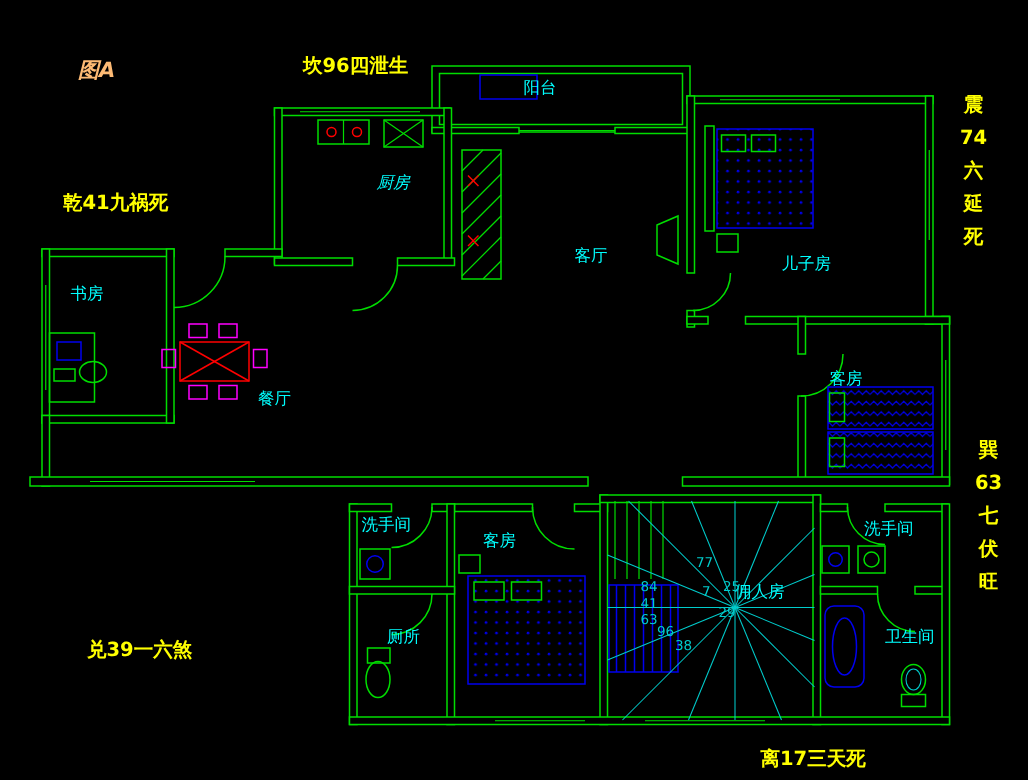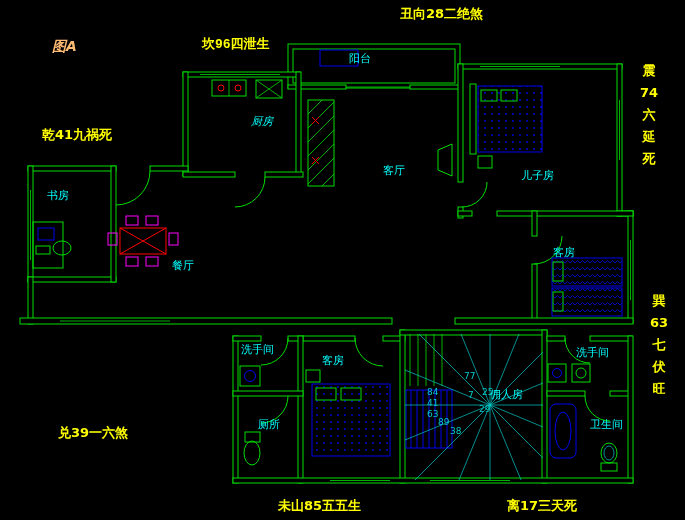--- a/index.html
+++ b/index.html
@@ -245,35 +245,33 @@
       <line class="cy" x1="490" y1="405" x2="543" y2="352"></line>
       <line class="cy" x1="490" y1="405" x2="543" y2="383"></line>
     </g>
   </g>
 
   <rect class="b1" x="320" y="50" width="38" height="16"></rect>
 </svg>
 
 <div class="fig" style="left:52px;top:38px;">图A</div>
 
-<div class="ann" style="left:400px;top:5px;">丑向28二绝煞</div>
-<div class="ann" style="left:202px;top:35px;font-family:Liberation Mono, monospace;">坎96四泄生</div>
+<div class="ann" style="left:202px;top:35px;">坎96四泄生</div>
 <div class="ann" style="left:42px;top:126px;">乾41九祸死</div>
 <div class="ann" style="left:58px;top:424px;">兑39一六煞</div>
 <div class="ann-v" style="left:635px;top:60px;">震
 74
 六
 延
 死</div>
 <div class="ann-v" style="left:645px;top:290px;">巽
 63
 七
 伏
 旺</div>
-<div class="ann" style="left:278px;top:497px;">未山85五五生</div>
 <div class="ann" style="left:507px;top:497px;">离17三天死</div>
 
 <div class="lbl" style="left:325px;top:53px;padding-left:24px;">阳台</div>
 <div class="lbl" style="left:251px;top:116px;font-style:italic;">厨房</div>
 <div class="lbl" style="left:383px;top:165px;">客厅</div>
 <div class="lbl" style="left:521px;top:170px;">儿子房</div>
 <div class="lbl" style="left:172px;top:216px;margin-top:44px;">餐厅</div>
 <div class="lbl" style="left:47px;top:190px;">书房</div>
 <div class="lbl" style="left:553px;top:247px;">客房</div>
 <div class="lbl" style="left:241px;top:344px;">洗手间</div>
@@ -283,16 +281,16 @@
 <div class="lbl" style="left:576px;top:347px;">洗手间</div>
 <div class="lbl" style="left:590px;top:419px;">卫生间</div>
 
 <div class="num" style="left:464px;top:372px;">77</div>
 <div class="num" style="left:479px;top:372px;margin-top:33px;">29</div>
 <div class="num" style="left:427px;top:388px;">84</div>
 <div class="num" style="left:427px;top:399px;">41</div>
 <div class="num" style="left:468px;top:391px;">7</div>
 <div class="num" style="left:482px;top:388px;">25</div>
 <div class="num" style="left:427px;top:410px;">63</div>
-<div class="num" style="left:438px;top:418px;">89</div>
+<div class="num" style="left:438px;top:418px;">96</div>
 <div class="num" style="left:450px;top:427px;">38</div>
 
 </div>
 
 </body></html>

